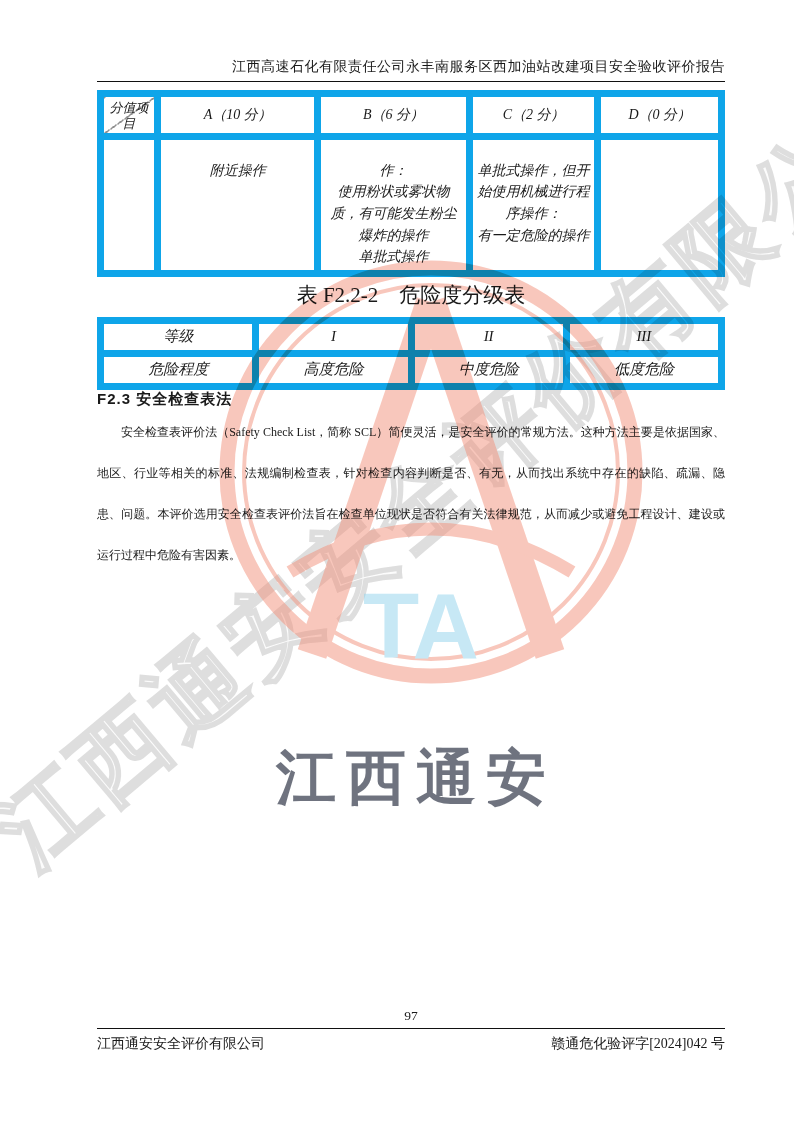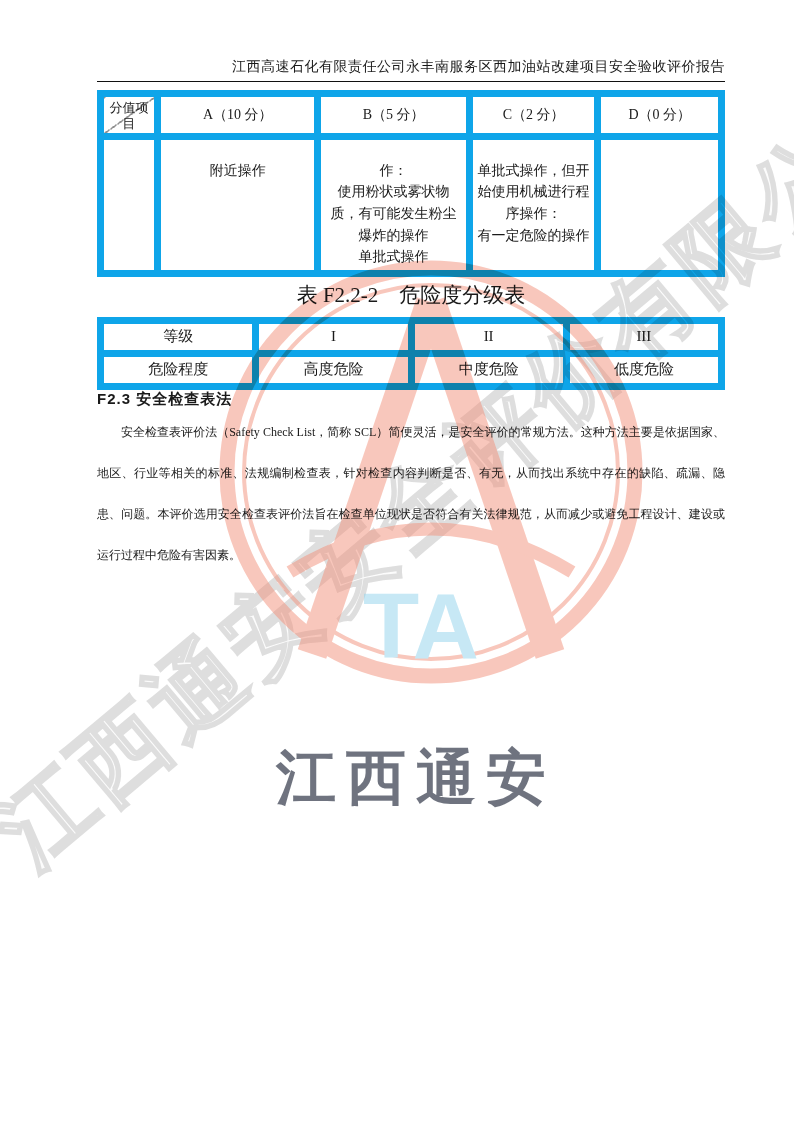--- a/index.html
+++ b/index.html
@@ -11,21 +11,21 @@
     color:#1a1a1a;
   }
   .content { position:absolute; left:97px; top:0; width:628px; }
 
   .report-title {
     margin-top:58px; text-align:right; font-size:14px; letter-spacing:.5px;
     padding-bottom:5px; border-bottom:1.5px solid #111;
   }
 
   table { border-collapse:collapse; width:100%; table-layout:fixed; }
-  table, th, td { border:7px solid #0ea5e9; }
+  table, th, td { border:7px solid #0ea5e9;font-style:italic; }
   table { border-width:1.5px; }
   td, th { font-weight:normal; text-align:center; vertical-align:middle; padding:2px 4px; }
 
   .score-table { margin-top:8px; font-size:14px; }
   .score-table .hdr-row td { height:38px; }
   .score-table .body-row td { height:96px; vertical-align:top; padding-top:20px; }
   .pre { white-space:pre-line; line-height:1.55; }
   .corner-cell {
     position:relative; padding:0; font-size:13px; line-height:1.25;
     background:linear-gradient(to bottom right,
@@ -97,21 +97,21 @@
         <col style="width:20.7%">
           <col style="width:19.9%">
       </colgroup>
       <tbody>
           <tr class="hdr-row">
         <td class="corner-cell">
           <div class="pre">分值项
 目</div>
         </td>
         <td>A（10 分）</td>
-        <td>B（5 分）</td>
+        <td>B（6 分）</td>
         <td>C（2 分）</td>
         <td>D（0 分）</td>
       </tr>
       <tr class="body-row">
         <td></td>
         <td class="pre">附近操作</td>
         <td class="pre">作：
 使用粉状或雾状物质，有可能发生粉尘爆炸的操作
 单批式操作</td>
         <td class="pre">单批式操作，但开始使用机械进行程序操作：
@@ -149,20 +149,27 @@
 
     <div class="section-heading">F2.3 安全检查表法</div>
 
     <div class="para para1">安全检查表评价法（Safety Check List，简称 SCL）简便灵活，是安全评价的常规方法。这种方法主要是依据国家、地区、行业等相关的标准、法规编制检查表，针对检查内容判断是否、有无，从而找出系统中存在的缺陷、疏漏、隐患、问题。本评价选用安全检查表评价法旨在检查单位现状是否符合有关法律规范，从而减少或避免工程设计、建设或运行过程中危险有害因素。</div>
 
 
 
 
   </div>
 
+  <div class="footer">
+    <div class="page-num">97</div>
+    <div class="footer-row">
+      <span>江西通安安全评价有限公司</span>
+      <span>赣通危化验评字[2024]042 号</span>
+    </div>
+  </div>
 
   <div class="watermark-layer">
     <div class="wm-diagonal">江西通安安全评价有限公司</div>
 
     <svg class="wm-logo" width="470" height="470" viewBox="0 0 470 470">
       <circle cx="235" cy="232" r="204" fill="none" stroke="#f2907a" stroke-width="15"></circle>
       <circle cx="235" cy="232" r="187" fill="none" stroke="#f2907a" stroke-width="4"></circle>
       <path d="M235 62 L116 414" fill="none" stroke="#f2907a" stroke-width="30"></path>
       <path d="M235 62 L354 414" fill="none" stroke="#f2907a" stroke-width="30"></path>
       <path d="M94 332 Q235 246 376 332" fill="none" stroke="#f2907a" stroke-width="13"></path>

